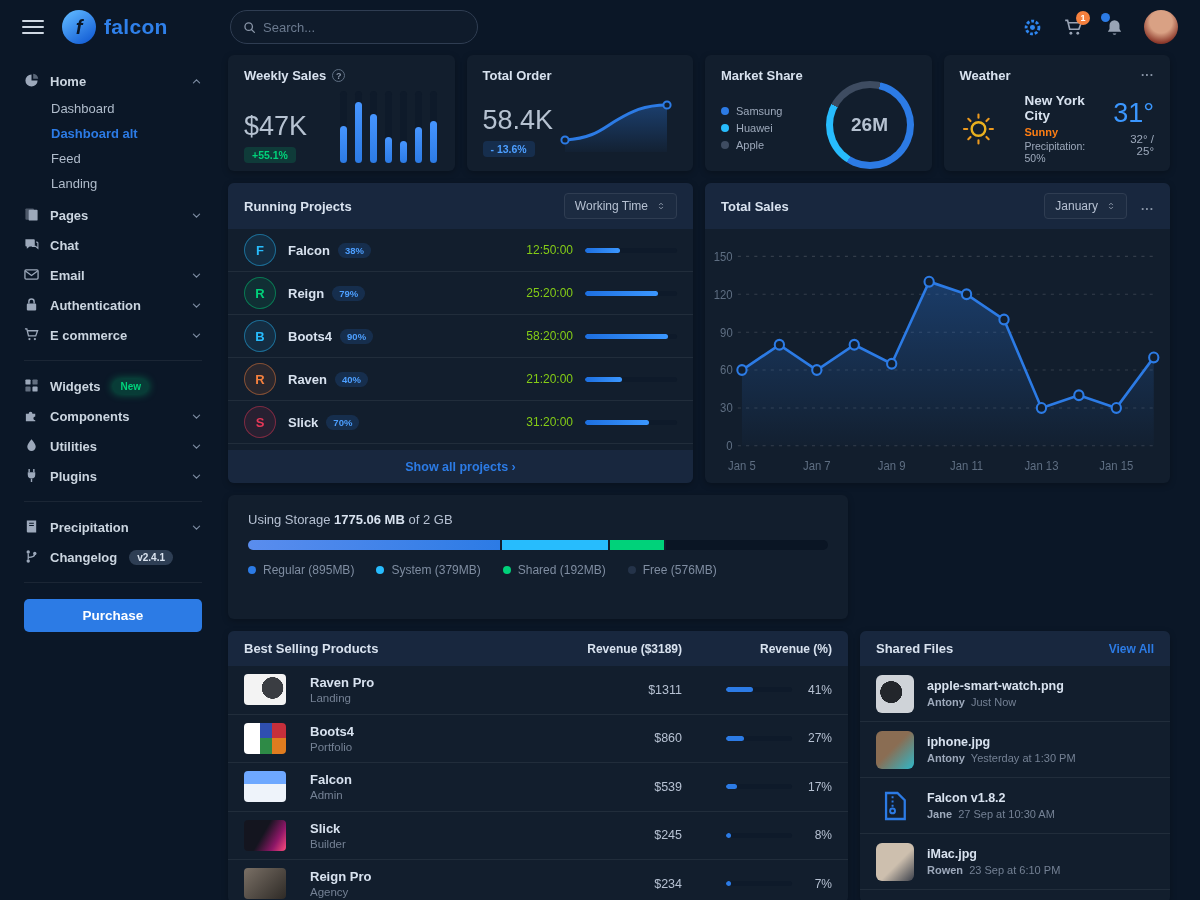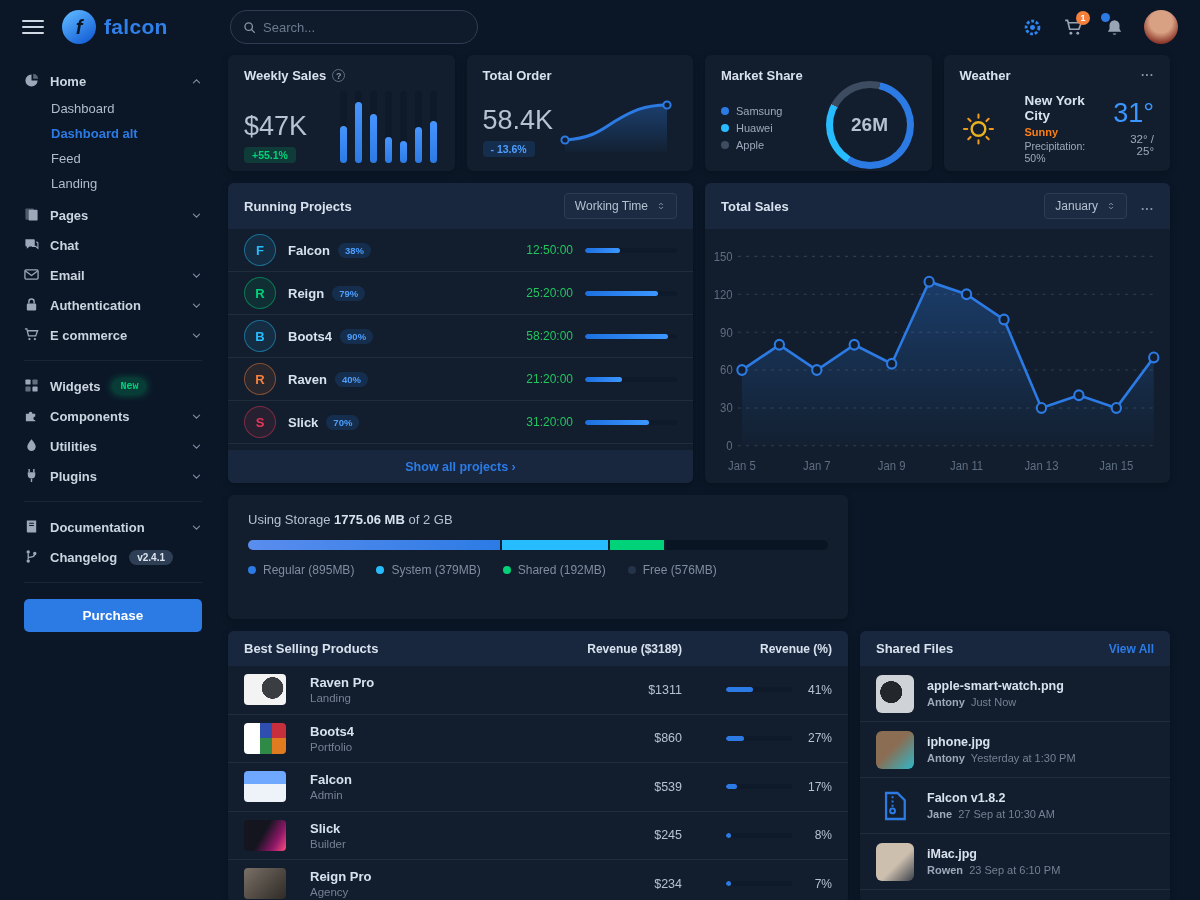--- a/index.html
+++ b/index.html
@@ -34,21 +34,21 @@
   
   .sidebar{position:absolute;top:54px;left:0;width:228px;bottom:0;padding:12px 26px 0 24px;}
   .side-item{display:flex;align-items:center;gap:10px;padding:7px 0;color:#cbd5e0;font-weight:600;font-size:13px;cursor:pointer;}
   .side-item .s-icon{width:16px;height:16px;color:#9da9bb;flex:none;display:flex;}
   .side-item .s-icon svg{width:15px;height:15px;}
   .side-item .chev{margin-left:auto;width:11px;height:11px;color:#7b8aa0;display:flex;}
   .side-children{padding:0 0 4px 27px;}
   .side-child{padding:5px 0;color:#b0bccb;font-weight:500;font-size:13px;cursor:pointer;}
   .side-child.active{color:#2c7be5;font-weight:600;}
   .side-divider{height:1px;background:var(--line);margin:10px 0;}
-  .badge-new{margin-left:2px;background:rgba(0,210,122,.2);color:#00d27a;font-size:10px;font-weight:700;padding:2px 8px;border-radius:9px;box-shadow:0 0 8px rgba(0,210,122,.45);font-family:Liberation Mono, monospace;}
+  .badge-new{margin-left:2px;background:rgba(0,210,122,.2);color:#00d27a;font-size:10px;font-weight:700;padding:2px 8px;border-radius:9px;box-shadow:0 0 8px rgba(0,210,122,.45);}
   .badge-ver{margin-left:2px;background:rgba(140,165,200,.28);color:#dbe4f0;font-size:10px;font-weight:700;padding:2px 8px;border-radius:9px;}
   .purchase-btn{display:block;width:100%;margin-top:16px;background:#2c7be5;border:0;border-radius:5px;color:#fff;font-weight:700;font-size:13.5px;padding:9px 0;cursor:pointer;}
 
   
   .main{position:absolute;top:55px;left:228px;width:942px;display:flex;flex-direction:column;gap:12px;}
   .row1{display:grid;grid-template-columns:repeat(4,1fr);gap:12px;height:116px;}
   .row2{display:grid;grid-template-columns:1fr 1fr;gap:12px;height:300px;}
   .row3{display:grid;grid-template-columns:620px 1fr;gap:12px;height:124px;}
   .row4{display:grid;grid-template-columns:620px 1fr;gap:12px;height:272px;}
   .card{background:var(--card);border-radius:6px;box-shadow:0 2px 6px rgba(0,0,0,.25);overflow:hidden;position:relative;}
@@ -89,21 +89,21 @@
   .select{display:flex;align-items:center;gap:8px;border:1px solid var(--border);border-radius:4px;padding:5px 10px;font-size:12px;color:#b6c1d2;cursor:pointer;background:rgba(255,255,255,.02);}
   .select svg{width:10px;height:10px;color:#8a96a8;}
   .head-right{display:flex;align-items:center;gap:14px;}
 
   
   .proj-row{display:flex;align-items:center;padding:0 16px;height:43px;border-bottom:1px solid var(--line);}
   .proj-avatar{width:32px;height:32px;border-radius:50%;display:flex;align-items:center;justify-content:center;font-weight:700;font-size:13px;margin-right:12px;flex:none;}
   .proj-name{font-size:13px;font-weight:700;color:var(--txt);}
   .proj-badge{margin-left:8px;font-size:9.5px;font-weight:700;color:#4d9fff;background:rgba(44,123,229,.18);padding:2px 7px;border-radius:8px;}
   .proj-right{margin-left:auto;display:flex;align-items:center;gap:12px;}
-  .proj-time{font-size:12px;color:#22c55e;}
+  .proj-time{font-size:12px;color:#84cc16;}
   .proj-track{width:92px;height:5px;border-radius:3px;background:#0e1a2a;overflow:hidden;}
   .proj-fill{height:100%;border-radius:3px;background:linear-gradient(90deg,#1d6fe0,#3b97ff);}
   .card-foot{background:var(--strip);text-align:center;padding:9px 0;position:absolute;bottom:0;left:0;right:0;}
   .card-foot a{color:#2c7be5;font-size:12.5px;font-weight:600;text-decoration:none;cursor:pointer;}
 
   
   .sales-chart-wrap{padding:10px 8px 0 4px;height:256px;}
   .sales-chart-wrap svg{width:100%;height:100%;}
 
   
@@ -345,21 +345,21 @@
           </span>
         </div>
         <div class="side-divider"></div>
         <div class="side-item">
           <span class="s-icon">
             <svg viewBox="0 0 16 16">
               <path d="M3 1.5h10v13H4.2A1.2 1.2 0 0 1 3 13.3z" fill="currentColor"></path>
               <path d="M5.5 4.5h5M5.5 7h5" stroke="#0b1727" stroke-width="1.1"></path>
             </svg>
           </span>
-          <span>Documentation</span>
+          <span>Precipitation</span>
           <span class="chev">
             <svg viewBox="0 0 16 16">
               <path d="M3.5 6 8 10.3 12.5 6" fill="none" stroke="currentColor" stroke-width="1.7" stroke-linecap="round"></path>
             </svg>
           </span>
         </div>
         <div class="side-item">
           <span class="s-icon">
             <svg viewBox="0 0 16 16">
               <circle cx="4.5" cy="3.2" r="1.8" fill="currentColor"></circle>

